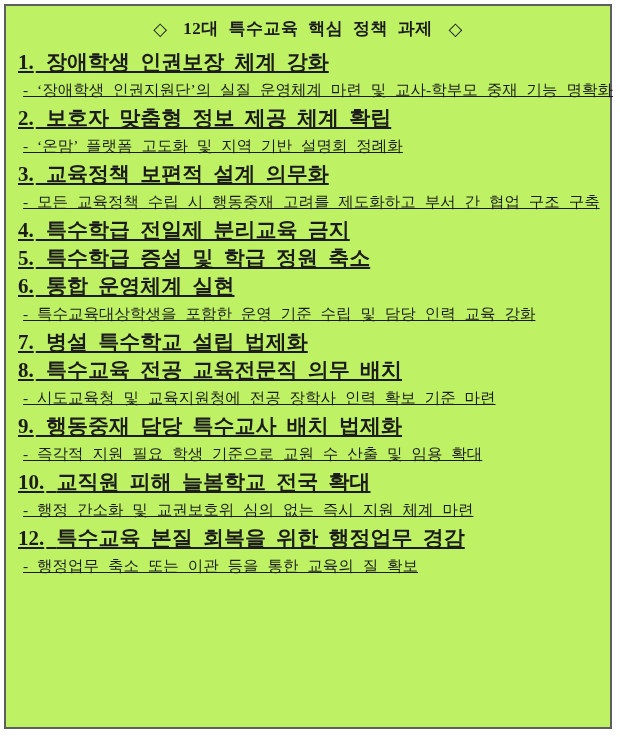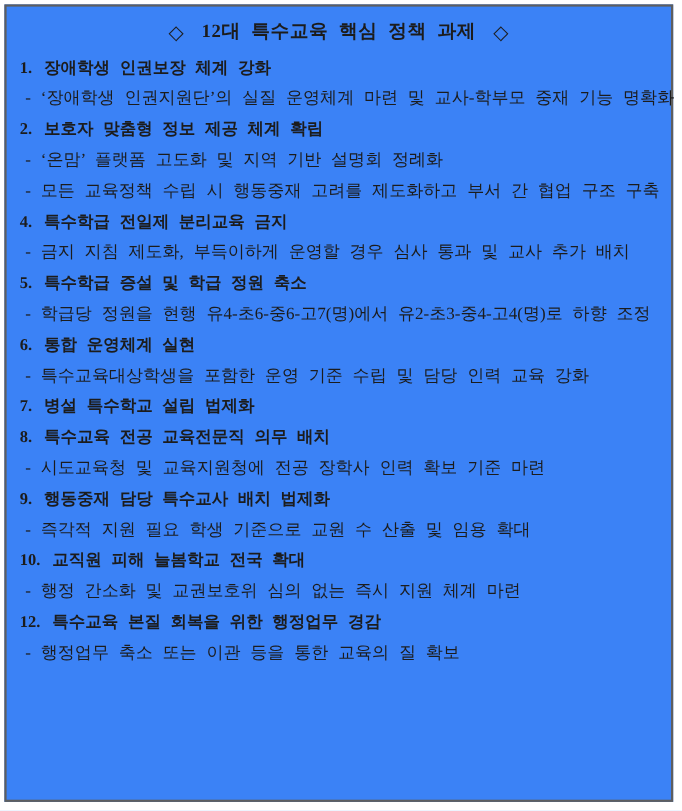--- a/index.html
+++ b/index.html
@@ -16,21 +16,21 @@
     overflow: hidden;
   }
   .frame {
     position: absolute;
     left: 4px;
     top: 4px;
     width: 608px;
     height: 725px;
     border: 2px solid #5e5e5e;
     box-sizing: border-box;
-    background: #3b82f6;
+    background: #bef264;
   }
   .doc-title {
     text-align: center;
     font-weight: bold;
     font-size: 17px;
     line-height: 26px;
     padding-top: 9px;
     letter-spacing: 0.5px;
     word-spacing: 5px;
     white-space: nowrap;
@@ -39,36 +39,38 @@
     font-size: 18px;
     padding: 0 6px;
     position: relative;
     top: 1px;
   }
   .policy-list {
     padding: 6px 4px 0 6px;
   }
   .item-heading {
     font-weight: bold;
-    font-size: 15px;
+    font-size: 21px;
     line-height: 28px;
     padding-left: 6px;
     word-spacing: 5px;
     white-space: nowrap;
+    text-decoration: underline;
   }
   .item-heading .num {
     padding-right: 2px;
   }
   .item-detail {
     font-weight: normal;
     font-size: 15.5px;
     line-height: 28px;
     padding-left: 11px;
     word-spacing: 5px;
     white-space: nowrap;
+    text-decoration: underline;
   }
 </style>
 </head>
 <body>
 
 <div class="frame">
   <div class="doc-title">
     <span class="diamond">◇</span>
     <span>12대 특수교육 핵심 정책 과제</span>
     <span class="diamond">◇</span>
@@ -84,37 +86,39 @@
 
   <div class="item">
     <div class="item-heading">
       <span class="num">2.</span>
       <span>보호자 맞춤형 정보 제공 체계 확립</span>
     </div>
     <div class="item-detail">- ‘온맘’ 플랫폼 고도화 및 지역 기반 설명회 정례화</div>
   </div>
 
   <div class="item">
+    <div class="item-heading">
+      <span class="num">3.</span>
+      <span>교육정책 보편적 설계 의무화</span>
+    </div>
     <div class="item-detail">- 모든 교육정책 수립 시 행동중재 고려를 제도화하고 부서 간 협업 구조 구축</div>
   </div>
 
   <div class="item">
     <div class="item-heading">
       <span class="num">4.</span>
       <span>특수학급 전일제 분리교육 금지</span>
     </div>
-    <div class="item-detail">- 금지 지침 제도화, 부득이하게 운영할 경우 심사 통과 및 교사 추가 배치</div>
   </div>
 
   <div class="item">
     <div class="item-heading">
       <span class="num">5.</span>
       <span>특수학급 증설 및 학급 정원 축소</span>
     </div>
-    <div class="item-detail">- 학급당 정원을 현행 유4-초6-중6-고7(명)에서 유2-초3-중4-고4(명)로 하향 조정</div>
   </div>
 
   <div class="item">
     <div class="item-heading">
       <span class="num">6.</span>
       <span>통합 운영체계 실현</span>
     </div>
     <div class="item-detail">- 특수교육대상학생을 포함한 운영 기준 수립 및 담당 인력 교육 강화</div>
   </div>
 

